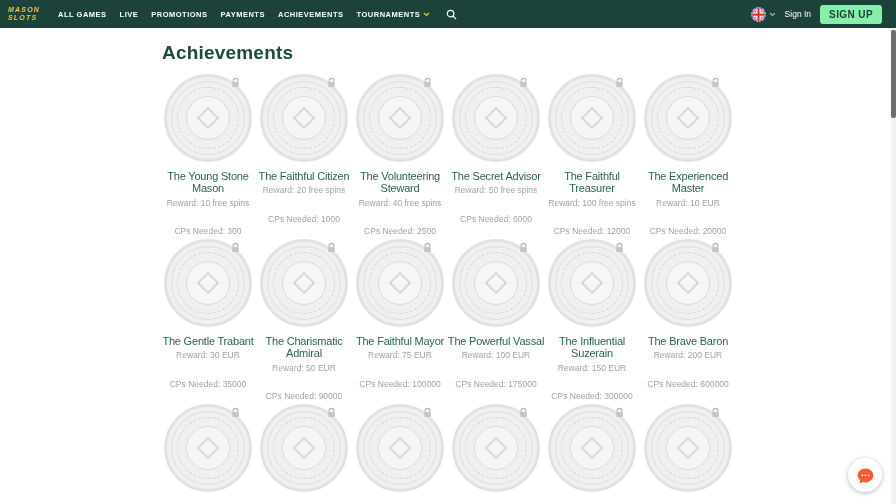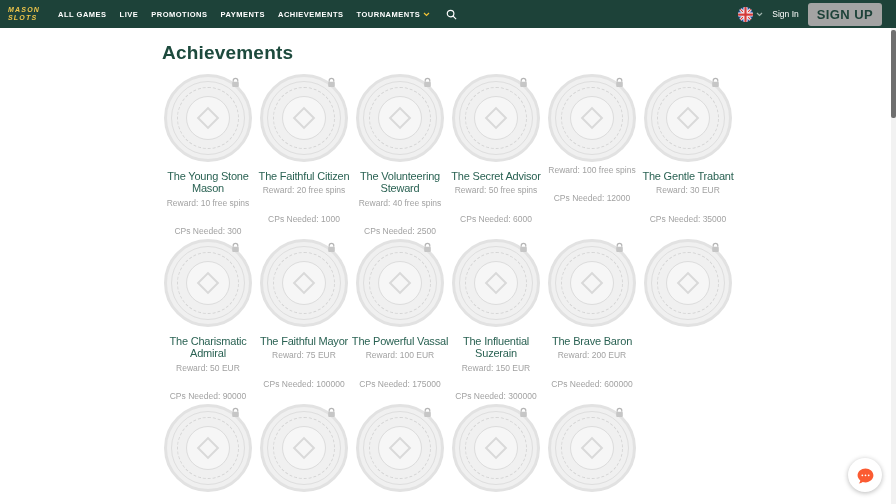--- a/index.html
+++ b/index.html
@@ -53,23 +53,23 @@
   .header-right { margin-left:auto; display:flex; align-items:center; gap:9px; }
   .lang { display:flex; align-items:center; gap:3px; cursor:pointer; }
   .signin {
     color:#ffffff;
     font-size:8.5px;
     text-decoration:none;
     white-space:nowrap;
     cursor:pointer;
   }
   .signup {
-    background:#a3a3a3;
+    background:#86efac;
     color:#1d4239;
-    font-size:13px;
+    font-size:10px;
     font-weight:800;
     letter-spacing:0.4px;
     padding:4px 9px;
     border:none;
     border-radius:3px;
     cursor:pointer;
     white-space:nowrap;
   }
 
   
@@ -288,24 +288,41 @@
   <div class="card">
     <div class="medal">
         <div class="ring"></div>
         <div class="core"></div>
         <div class="emblem"></div>
       <span class="lock"><svg width="11" height="12" viewBox="0 0 12 13">
             <path d="M3.5 5.2V3.9a2.5 2.5 0 0 1 5 0v1.3" fill="none" stroke="#b5b5b5" stroke-width="1.3"></path>
             <rect x="2.4" y="5.2" width="7.2" height="5.6" rx="1" fill="#c6c6c6"></rect>
           </svg></span>
     </div>
+    <div class="card-title">The Faithful
+Treasurer</div>
     <div class="card-meta">Reward: 100 free spins</div>
     <div class="card-meta cps">CPs Needed: 12000</div>
   </div>
 
+  <div class="card">
+    <div class="medal">
+        <div class="ring"></div>
+        <div class="core"></div>
+        <div class="emblem"></div>
+      <span class="lock"><svg width="11" height="12" viewBox="0 0 12 13">
+            <path d="M3.5 5.2V3.9a2.5 2.5 0 0 1 5 0v1.3" fill="none" stroke="#b5b5b5" stroke-width="1.3"></path>
+            <rect x="2.4" y="5.2" width="7.2" height="5.6" rx="1" fill="#c6c6c6"></rect>
+          </svg></span>
+    </div>
+    <div class="card-title">The Experienced
+Master</div>
+    <div class="card-meta">Reward: 10 EUR</div>
+    <div class="card-meta cps">CPs Needed: 20000</div>
+  </div>
 
   <div class="card">
     <div class="medal">
         <div class="ring"></div>
         <div class="core"></div>
         <div class="emblem"></div>
       <span class="lock"><svg width="11" height="12" viewBox="0 0 12 13">
             <path d="M3.5 5.2V3.9a2.5 2.5 0 0 1 5 0v1.3" fill="none" stroke="#b5b5b5" stroke-width="1.3"></path>
             <rect x="2.4" y="5.2" width="7.2" height="5.6" rx="1" fill="#c6c6c6"></rect>
           </svg></span>

